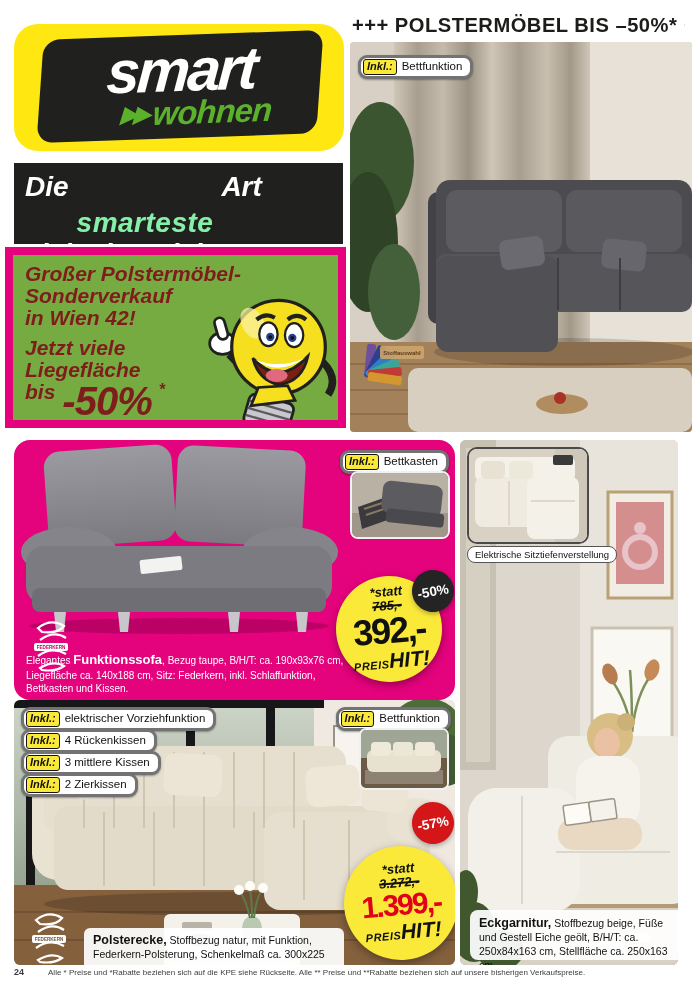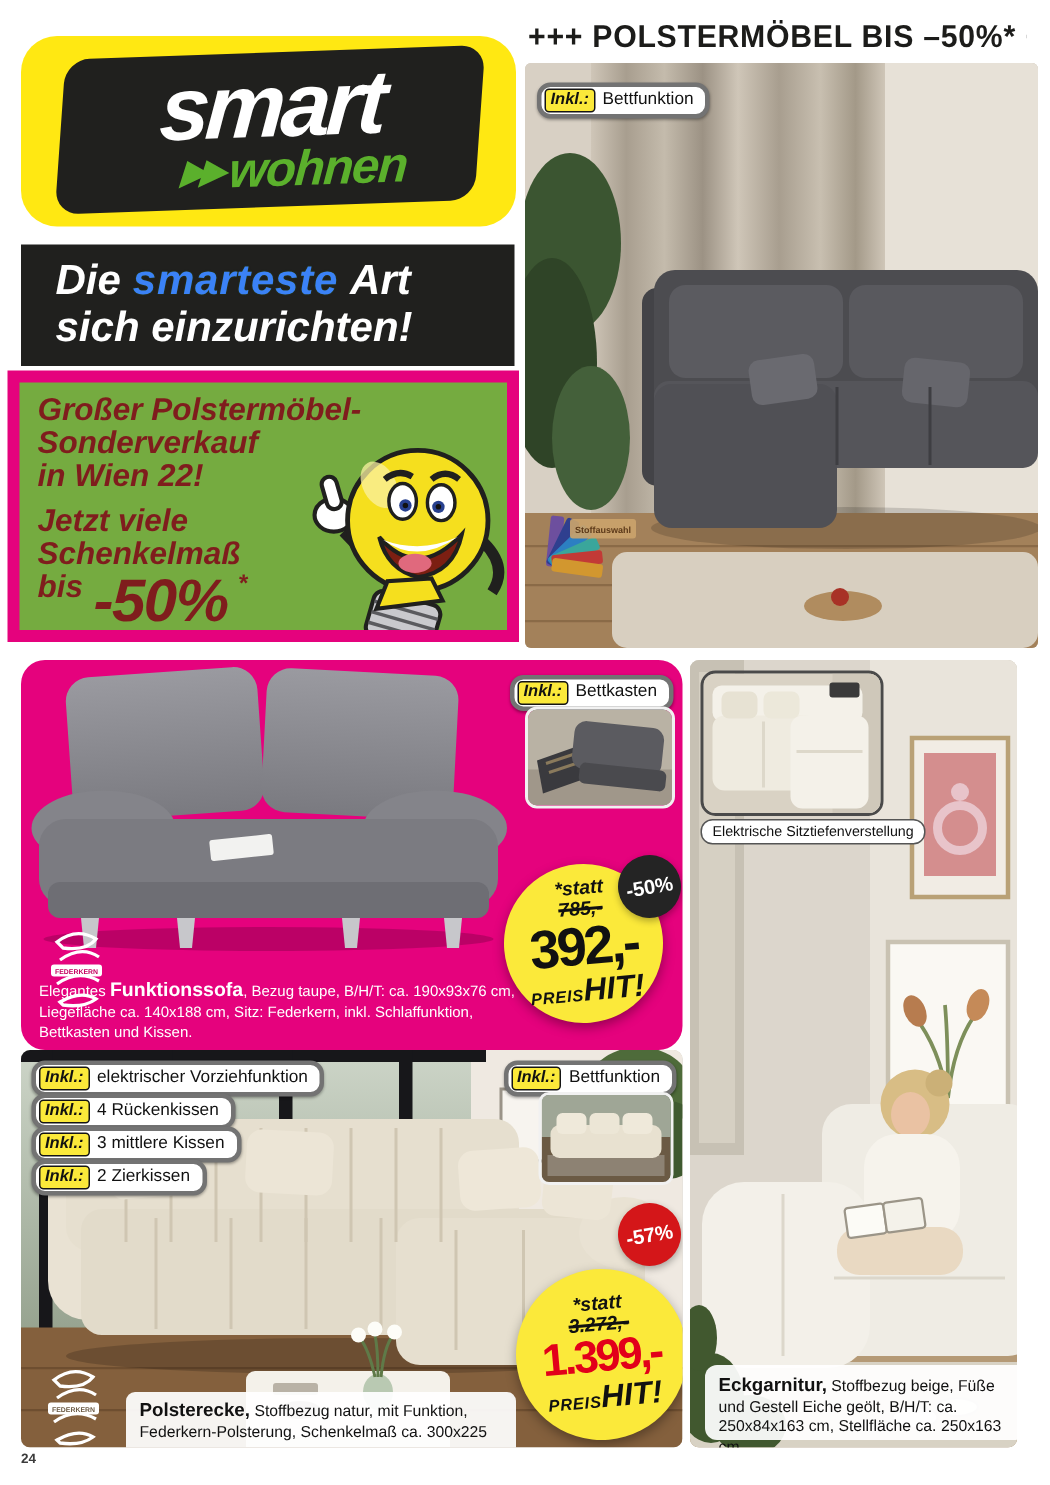--- a/index.html
+++ b/index.html
@@ -16,23 +16,23 @@
   .logo{position:absolute;left:14px;top:24px;width:330px;height:127px;background:#ffe812;border-radius:24px;}
   .logo-blob{position:absolute;left:26px;top:11px;right:24px;bottom:13px;background:#20201e;border-radius:16px;
              transform:rotate(-2deg) skewX(-6deg);display:flex;flex-direction:column;align-items:center;justify-content:center;}
   .logo-smart{font-style:italic;font-weight:900;font-size:60px;line-height:.9;color:#fff;letter-spacing:-3px;}
   .logo-wohnen{display:flex;align-items:center;gap:4px;margin-top:-2px;margin-left:36px;
                color:#5bb02c;font-style:italic;font-weight:900;font-size:33px;letter-spacing:-1px;line-height:1;}
   .logo-arrows{font-size:22px;letter-spacing:-4px;margin-right:2px;}
 
   
   .tagline{position:absolute;left:14px;top:163px;width:329px;height:81px;background:#20201e;
-           padding:9px 23px 0;color:#fff;font-style:italic;font-weight:800;font-size:28px;line-height:1.1;}
+           padding:9px 11px 0;color:#fff;font-style:italic;font-weight:800;font-size:28px;line-height:1.1;}
   .tagline .row{display:flex;gap:8px;}
-  .tagline .hl{color:#3b82f6;letter-spacing:.5px;text-shadow:0 0 1px #2d4e12;}
+  .tagline .hl{color:#86efac;letter-spacing:.5px;text-shadow:0 0 1px #2d4e12;margin-top:36px;}
 
   
   .promo{position:absolute;left:5px;top:247px;width:341px;height:181px;background:#e5027d;padding:8px;}
   .promo-inner{position:relative;width:100%;height:100%;background:#75ab40;overflow:hidden;
                padding:8px 0 0 12px;color:#7f1d1d;font-style:italic;font-weight:800;}
   .p-h{font-size:21px;line-height:1.05;}
   .p-sub{font-size:21px;line-height:1.05;margin-top:8px;}
   .p-big{display:flex;gap:7px;line-height:.9;margin-top:2px;}
   .p-bis{font-size:21px;padding-bottom:4px;}
   .p-disc{font-size:40px;font-weight:900;letter-spacing:-1px;}
@@ -114,25 +114,25 @@
       <span>Art</span>
     </div>
     <div>sich einzurichten!</div>
   </div>
 
   <div class="promo">
     <div class="promo-inner">
       <div class="p-h">
         <div>Großer Polstermöbel-</div>
         <div>Sonderverkauf</div>
-        <div>in Wien 22!</div>
+        <div>in Wien 42!</div>
       </div>
       <div class="p-sub">
         <div>Jetzt viele</div>
-        <div>Schenkelmaß</div>
+        <div>Liegefläche</div>
       </div>
       <div class="p-big">
         <span class="p-bis">bis</span>
         <span class="p-disc">-50%</span>
         <span class="p-star">*</span>
       </div>
       <div class="p-red">reduziert!</div>
 
       <svg class="mascot" viewBox="0 0 160 170">
         <path d="M44,80 Q56,92 66,104" stroke="#20201e" stroke-width="8" fill="none"></path>
@@ -466,15 +466,16 @@
     </div>
     <div class="pill" style="left:7px;top:106px;">Elektrische Sitztiefenverstellung</div>
 
     <div class="strip" style="left:10px;right:0;top:470px;height:50px;padding:5px 9px;border-radius:8px 0 0 8px;font-size:10.5px;line-height:1.3;">
       <span class="nm" style="font-size:12.5px;">Eckgarnitur,</span><span> Stoffbezug beige, Füße und Gestell Eiche geölt, B/H/T: ca. 250x84x163 cm, Stellfläche ca. 250x163 cm.</span>
     </div>
   </div>
 
   <div class="footer">
     <span class="pg">24</span>
+    <span class="legal">Alle * Preise und *Rabatte beziehen sich auf die KPE siehe Rückseite. Alle ** Preise und **Rabatte beziehen sich auf unsere bisherigen Verkaufspreise.</span>
   </div>
 
 </div>
 
 </body></html>

